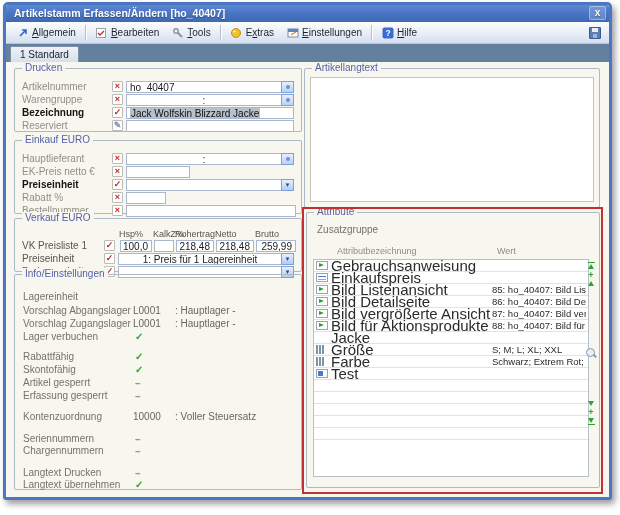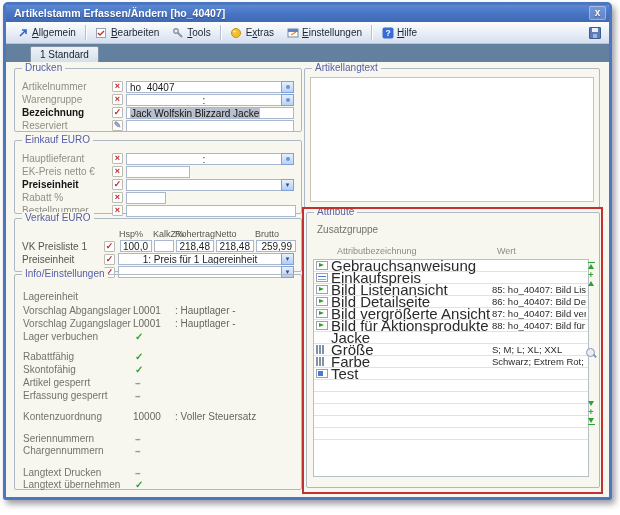--- a/index.html
+++ b/index.html
@@ -13,21 +13,21 @@
   .toolbar{position:relative;height:22px;background:linear-gradient(#fdfdfc,#e6ecf6 60%,#d5dfef);border-bottom:1px solid #b7c2d4;display:flex;align-items:center;padding:0 4px}
   .mitem{display:flex;align-items:center;gap:3px;padding:2px 6px;font-size:10px;color:#1c2430;border-radius:2px}
   .mitem .u{text-decoration:underline}
   .msep{width:1px;height:15px;background:#b3bfd2;margin:0 3px;box-shadow:1px 0 0 #fff}
   .mico{width:13px;height:13px;display:inline-flex;align-items:center;justify-content:center}
   .save-btn{margin-left:auto;width:20px;height:18px;display:flex;align-items:center;justify-content:center;border-radius:2px}
   .floppy{position:relative;width:12px;height:12px;background:#5c7cb8;border:1px solid #3a5a92;border-radius:1px}
   .floppy::before{content:"";position:absolute;left:2px;top:0;width:6px;height:4px;background:#e9eff8}
   .floppy::after{content:"";position:absolute;left:3px;bottom:0;width:4px;height:4px;background:#9fb4d6}
   
-  .tabstrip{height:18px;background:#64809f;display:flex;align-items:flex-end;padding-left:24px}
+  .tabstrip{height:18px;background:#64809f;display:flex;align-items:flex-end;padding-left:4px}
   .tab{height:16px;background:linear-gradient(#eef2f7,#d6dfea);border:1px solid #7e91a7;border-bottom:none;border-radius:2px 2px 0 0;font-size:10px;color:#16202c;padding:2px 9px 0 9px}
   
   .content{position:absolute;left:0;right:0;top:57px;bottom:0;background:#f8f7ef}
   .grp{position:absolute;border:1px solid #aeb9c6;border-radius:2px}
   .legend{position:absolute;top:-7px;left:7px;background:#f8f7ef;padding:0 3px;font-size:10px;color:#5560a8;line-height:12px;white-space:nowrap}
   .grp-body{padding:12px 7px 0 7px}
   .frow{display:flex;align-items:flex-start;height:12px;margin-bottom:1px}
   .flabel{width:90px;flex:none;font-size:10px;color:#8f8f87;white-space:nowrap}
   .flabel.bold{color:#151515;font-weight:bold}
   .st{width:11px;height:11px;flex:none;background:#fff;border:1px solid #bcbcb4;margin-right:3px;font-size:9px;line-height:9px;text-align:center;font-weight:bold;border-radius:1px}
@@ -40,21 +40,21 @@
   .combo .input{flex:1;border-right:none}
   .browse{width:13px;height:12px;flex:none;background:linear-gradient(#e7f0fd,#bcd2f2);border:1px solid #7fa0d8;display:flex;align-items:center;justify-content:center}
   .browse::after{content:"";width:4px;height:4px;background:#6a92d8;border-radius:50%}
   .ddbtn{width:13px;height:12px;flex:none;background:linear-gradient(#e7f0fd,#b4ccf0);border:1px solid #7fa0d8;font-size:7px;color:#2a4a8a;text-align:center;line-height:10px}
   .sel{background:#b7c0cc;color:#111;padding:0 1px}
   .w64{width:64px;flex:none}.w40{width:40px;flex:none}.w170{width:170px;flex:none}
   
   .vk-head{display:flex;margin:10px 7px 1px 7px;font-size:9px;color:#55554e}
   .vk-sp{width:95px;flex:none}
   .c32{width:32px;flex:none;margin-left:2px}.c20{width:20px;flex:none;margin-left:2px}.c38{width:38px;flex:none;margin-left:2px}.c40{width:40px;flex:none;margin-left:2px}
-  .vrow{display:flex;align-items:center;height:12px;margin:0 7px 1px 7px}
+  .vrow{display:flex;height:12px;margin:0 7px 1px 7px}
   .vlabel{width:82px;flex:none;font-size:10px;color:#55554e;white-space:nowrap}
   
   .irow{position:absolute;left:8px;right:8px;height:12px;font-size:10px}
   .ilabel{position:absolute;left:0;color:#73736b;white-space:nowrap}
   .iv1{position:absolute;left:110px;color:#66665e}
   .iv2{position:absolute;left:152px;color:#66665e;white-space:nowrap}
   .ichk{position:absolute;left:112px;color:#2fa32f;font-weight:bold;font-size:10px}
   .idash{position:absolute;left:112px;color:#9a9a92;font-weight:bold;letter-spacing:-1px}
   
   .lt-area{position:absolute;left:5px;top:8px;right:5px;bottom:5px;background:#fff;border:1px solid #c9c2b8}

